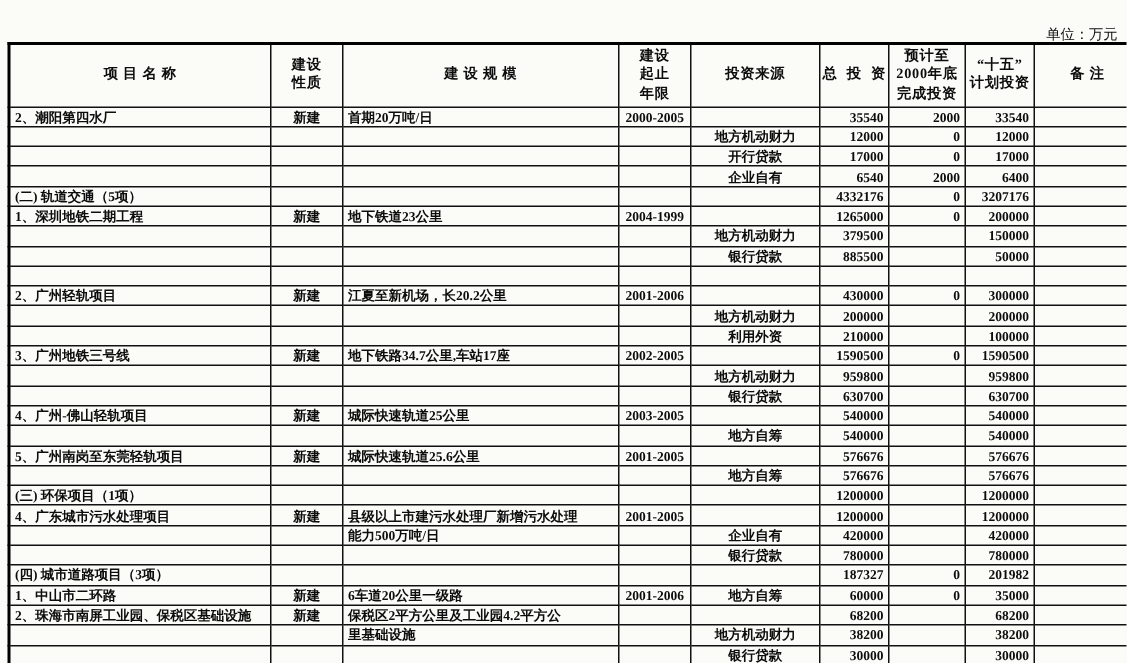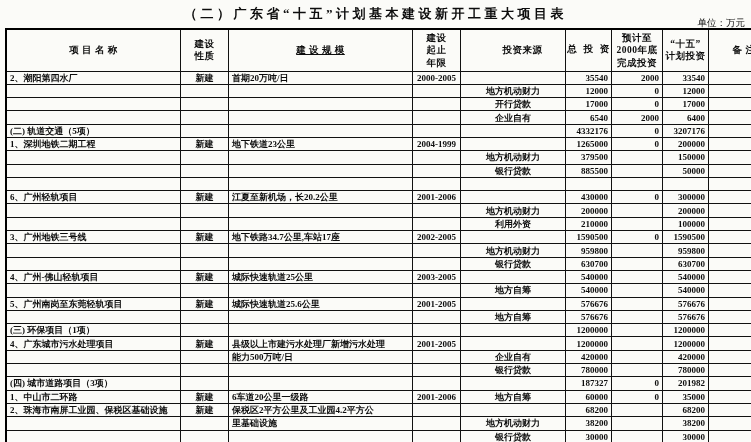--- a/index.html
+++ b/index.html
@@ -44,34 +44,33 @@
     white-space:nowrap;vertical-align:middle;
   }
   td.al-left{text-align:left;padding-left:3px;}
   td.al-center{text-align:center;}
   td.al-right{text-align:right;padding-right:3px;}
 </style>
 </head>
 <body>
 
 <div class="page">
-  <div class="title">（二）广东省“十五”计划基本建设新开工重大项目表</div>
   <div class="unit">单位：万元</div>
   <div class="tablewrap">
     <table>
       <thead>
           <tr>
             <th style="width: 173px;">项 目 名 称</th>
             <th style="width: 47px;">建设
 性质</th>
-            <th style="width: 183px; text-decoration: underline;">建 设 规 模</th>
+            <th style="width: 183px;">建 设 规 模</th>
             <th style="width: 47px;">建设
 起止
 年限</th>
-            <th style="width: 85px; padding-left: 19px;">投资来源</th>
+            <th style="width: 85px;">投资来源</th>
             <th style="width: 45px; font-family: Liberation Mono, monospace;">总 投 资</th>
             <th style="width: 50px;">预计至
 2000年底
 完成投资</th>
             <th style="width: 45px;">“十五”
 计划投资</th>
             <th style="width: 70px;">备        注</th>
           </tr>
         </thead>
       <tbody>
@@ -168,21 +167,21 @@
             <td class="al-center"></td>
             <td class="al-left"></td>
             <td class="al-center"></td>
             <td class="al-center"></td>
             <td class="al-right"></td>
             <td class="al-right"></td>
             <td class="al-right"></td>
             <td class="al-left"></td>
           </tr>
           <tr>
-            <td class="al-left">6、广州轻轨项目</td>
+            <td class="al-left">2、广州轻轨项目</td>
             <td class="al-center">新建</td>
             <td class="al-left">江夏至新机场，长20.2公里</td>
             <td class="al-center">2001-2006</td>
             <td class="al-center"></td>
             <td class="al-right">430000</td>
             <td class="al-right">0</td>
             <td class="al-right">300000</td>
             <td class="al-left"></td>
           </tr>
           <tr>

